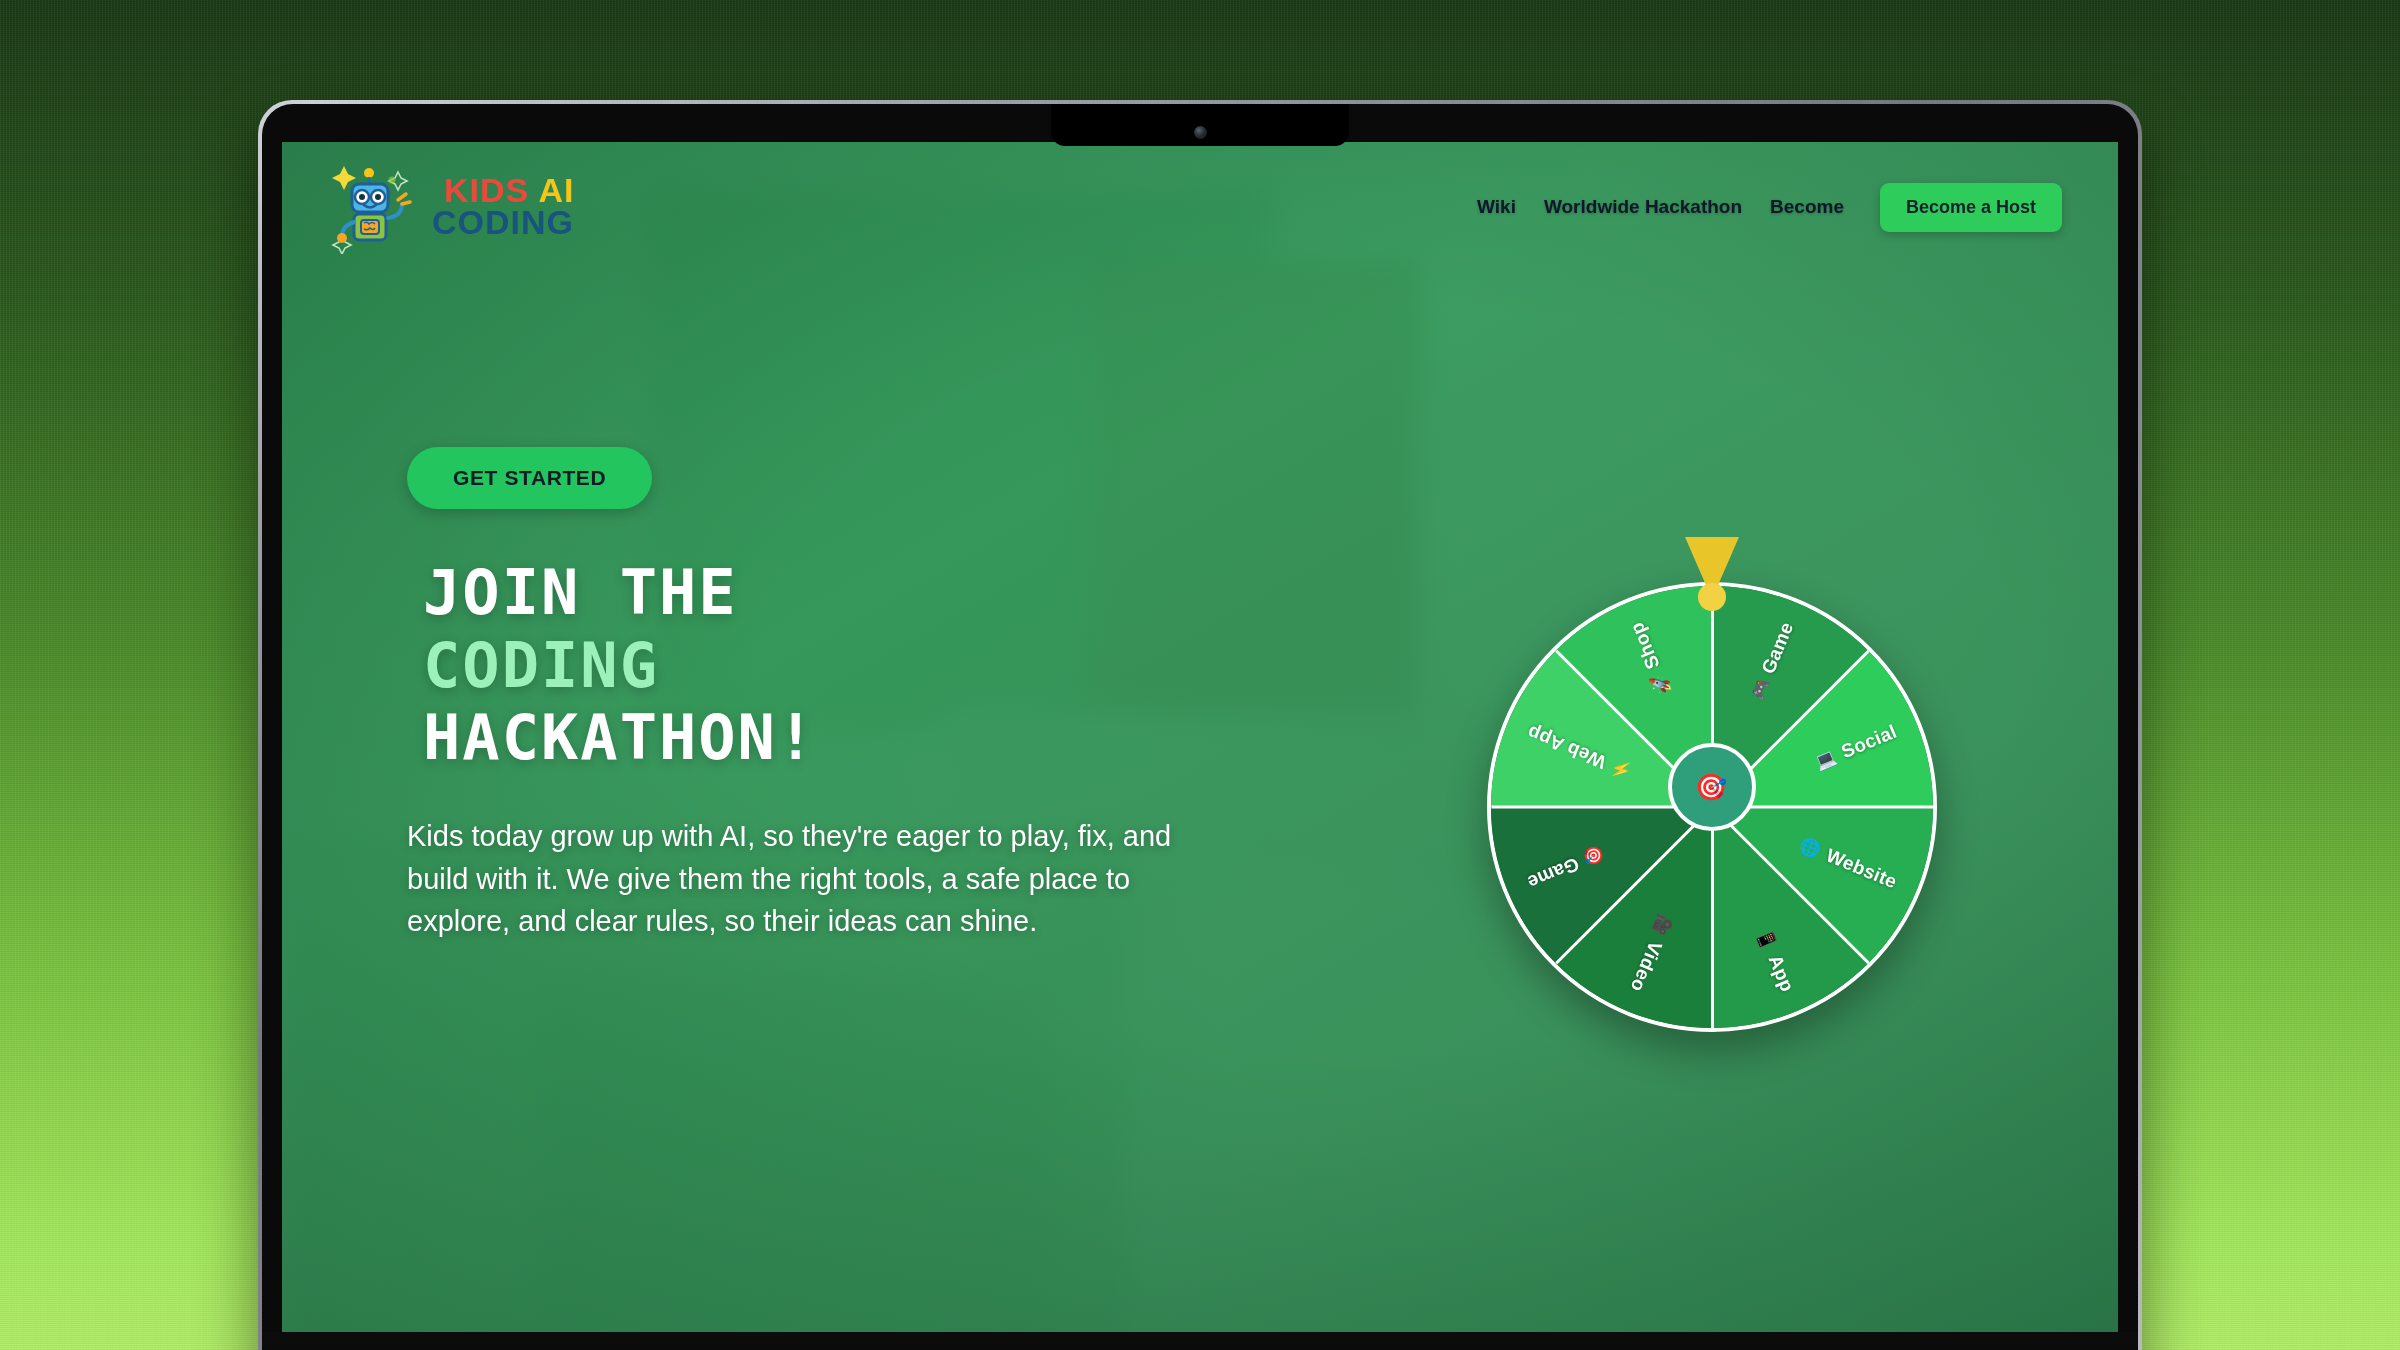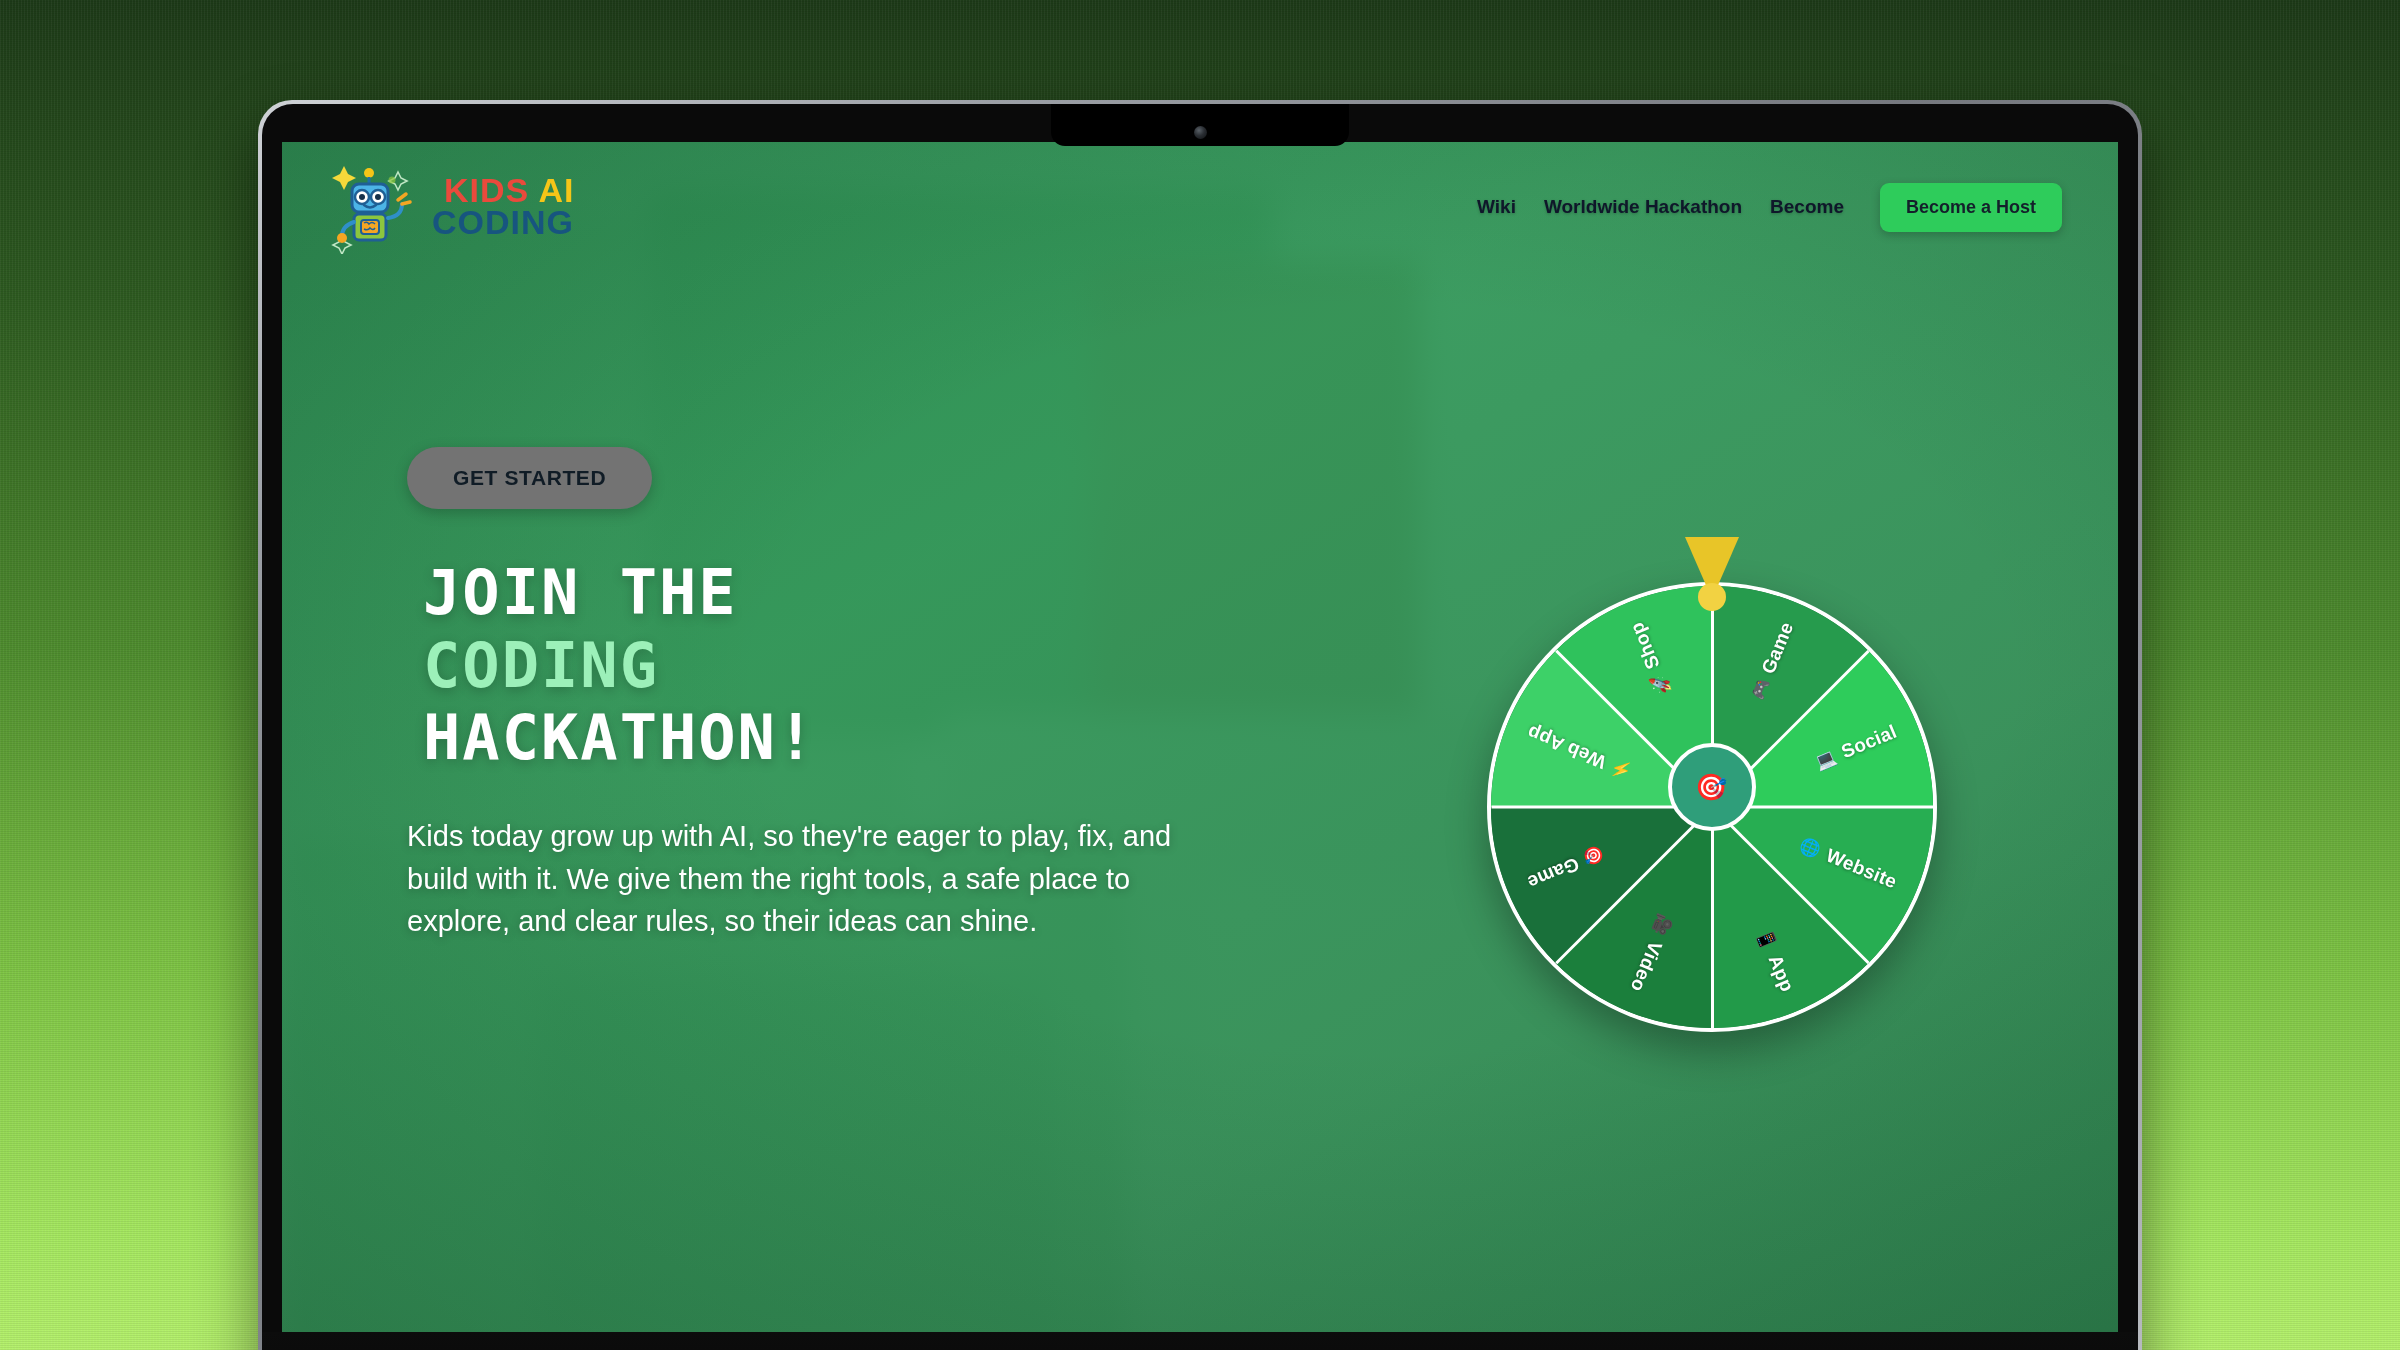--- a/index.html
+++ b/index.html
@@ -118,21 +118,21 @@
   }
 
   
   #hero-left {
     position: absolute;
     left: 125px; top: 305px; width: 880px;
     z-index: 15;
   }
   #get-started-button {
     display: inline-block;
-    background: #737373; color: #101c26;
+    background: #22c55e; color: #101c26;
     border: none; border-radius: 999px;
     font-size: 21px; font-weight: 700; letter-spacing: .6px;
     padding: 19px 46px;
     cursor: pointer;
     box-shadow: 0 4px 14px rgba(0,0,0,.22);
     font-family: "Liberation Sans", sans-serif;
   }
   #hero-heading {
     margin-top: 48px;
     font-family: "DejaVu Sans Mono", monospace;

